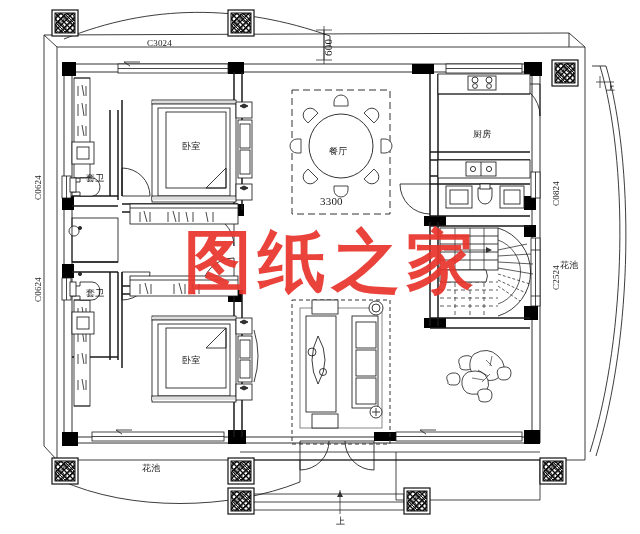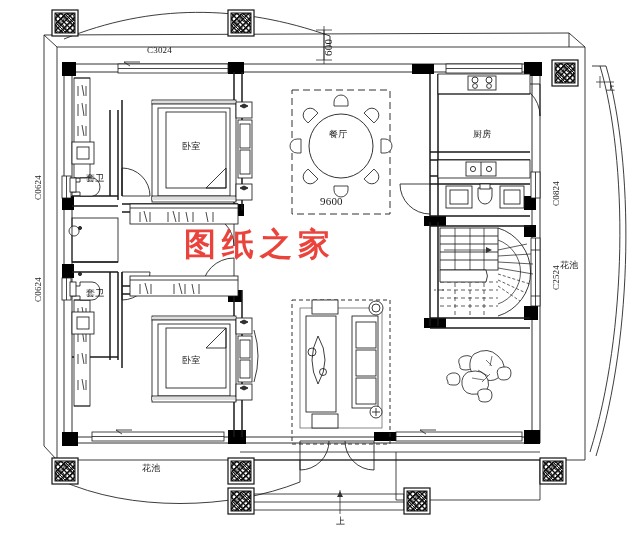--- a/index.html
+++ b/index.html
@@ -5,21 +5,21 @@
   html,body{margin:0;padding:0;background:#ffffff;}
   body{width:640px;height:534px;overflow:hidden;
        font-family:"Liberation Sans","DejaVu Sans",sans-serif;}
   #stage{position:relative;width:640px;height:534px;background:#fff;}
   svg.layer{position:absolute;left:0;top:0;width:640px;height:534px;}
   .lbl{position:absolute;font-size:9px;color:#1a1a1a;white-space:nowrap;
        font-family:"Liberation Serif","DejaVu Serif",serif;letter-spacing:.2px;}
   .lbl.cn{font-family:"DejaVu Sans","Liberation Sans",sans-serif;font-size:9px;}
   .lbl.vert{transform-origin:left top;transform:rotate(-90deg);}
   .lbl.dim{font-size:11px;font-family:"Liberation Serif","DejaVu Serif",serif;}
-  #watermark{position:absolute;left:184px;top:228px;font-size:32px;line-height:1;
+  #watermark{position:absolute;left:184px;top:228px;font-size:68px;line-height:1;
              color:#e8342c;font-weight:700;letter-spacing:6px;opacity:.92;
              font-family:"DejaVu Sans","Liberation Sans",sans-serif;
              -webkit-text-stroke:0px;pointer-events:none;}
 </style>
 </head>
 <body>
 
 <div id="stage">
 
   <svg class="layer" viewBox="0 0 640 534">
@@ -408,29 +408,29 @@
       <use href="#colsym" x="540" y="458"></use>
       <use href="#colsym" x="228" y="488"></use>
       <use href="#colsym" x="404" y="488"></use>
     </g>
   </svg>
 
   <div class="lbl cn" style="left:182px;top:140px;">卧室</div>
   <div class="lbl cn" style="left:182px;top:354px;">卧室</div>
   <div class="lbl cn" style="left:86px;top:172px;">套卫</div>
   <div class="lbl cn" style="left:86px;top:287px;">套卫</div>
-  <div class="lbl cn" style="left:329px;top:128px;">餐厅</div>
+  <div class="lbl cn" style="left:329px;top:145px;">餐厅</div>
   <div class="lbl cn" style="left:473px;top:128px;">厨房</div>
   <div class="lbl cn" style="left:560px;top:259px;">花池</div>
   <div class="lbl cn" style="left:142px;top:462px;">花池</div>
 
-  <div class="lbl dim" style="left:320px;top:195px;">9600</div>
+  <div class="lbl dim" style="left:320px;top:195px;">3300</div>
   <div class="lbl dim vert" style="left:322px;top:56px;">600</div>
 
-  <div class="lbl" style="left:147px;top:38px;margin-top:7px;">C3024</div>
+  <div class="lbl" style="left:147px;top:38px;">C3024</div>
   <div class="lbl vert" style="left:33px;top:200px;">C0624</div>
   <div class="lbl vert" style="left:33px;top:302px;">C0624</div>
   <div class="lbl vert" style="left:551px;top:206px;">C0824</div>
   <div class="lbl vert" style="left:551px;top:290px;">C2524</div>
 
   <div class="lbl cn" style="left:606px;top:81px;">上</div>
   <div class="lbl cn" style="left:336px;top:515px;">上</div>
 
   <div id="watermark">图纸之家</div>
 

